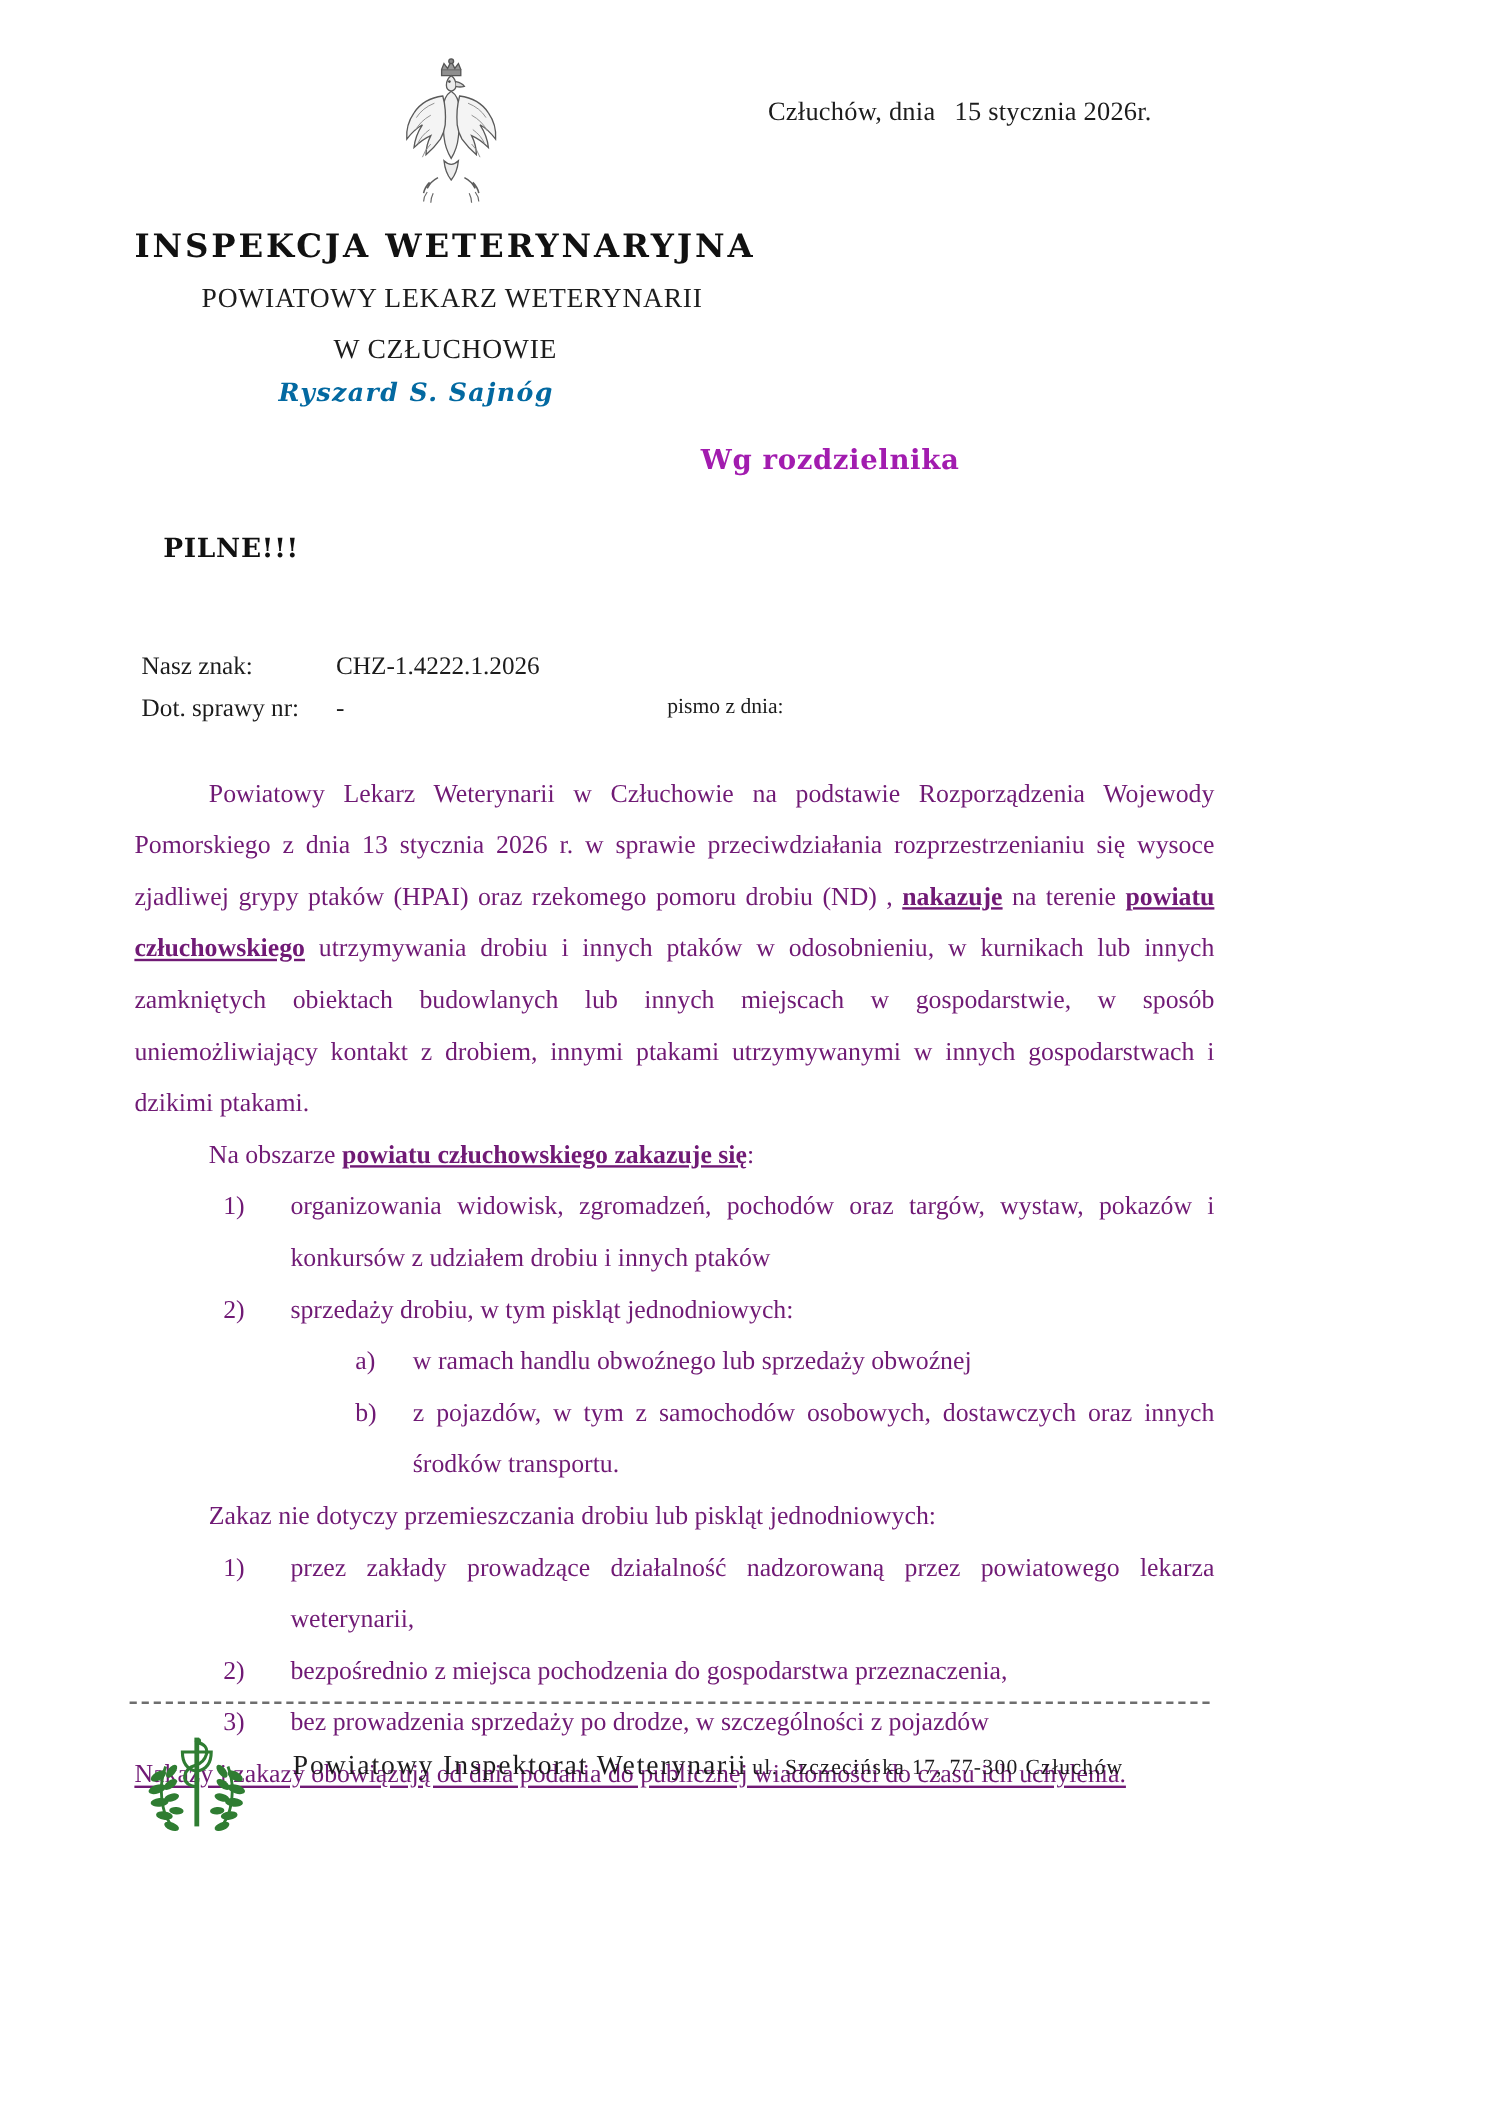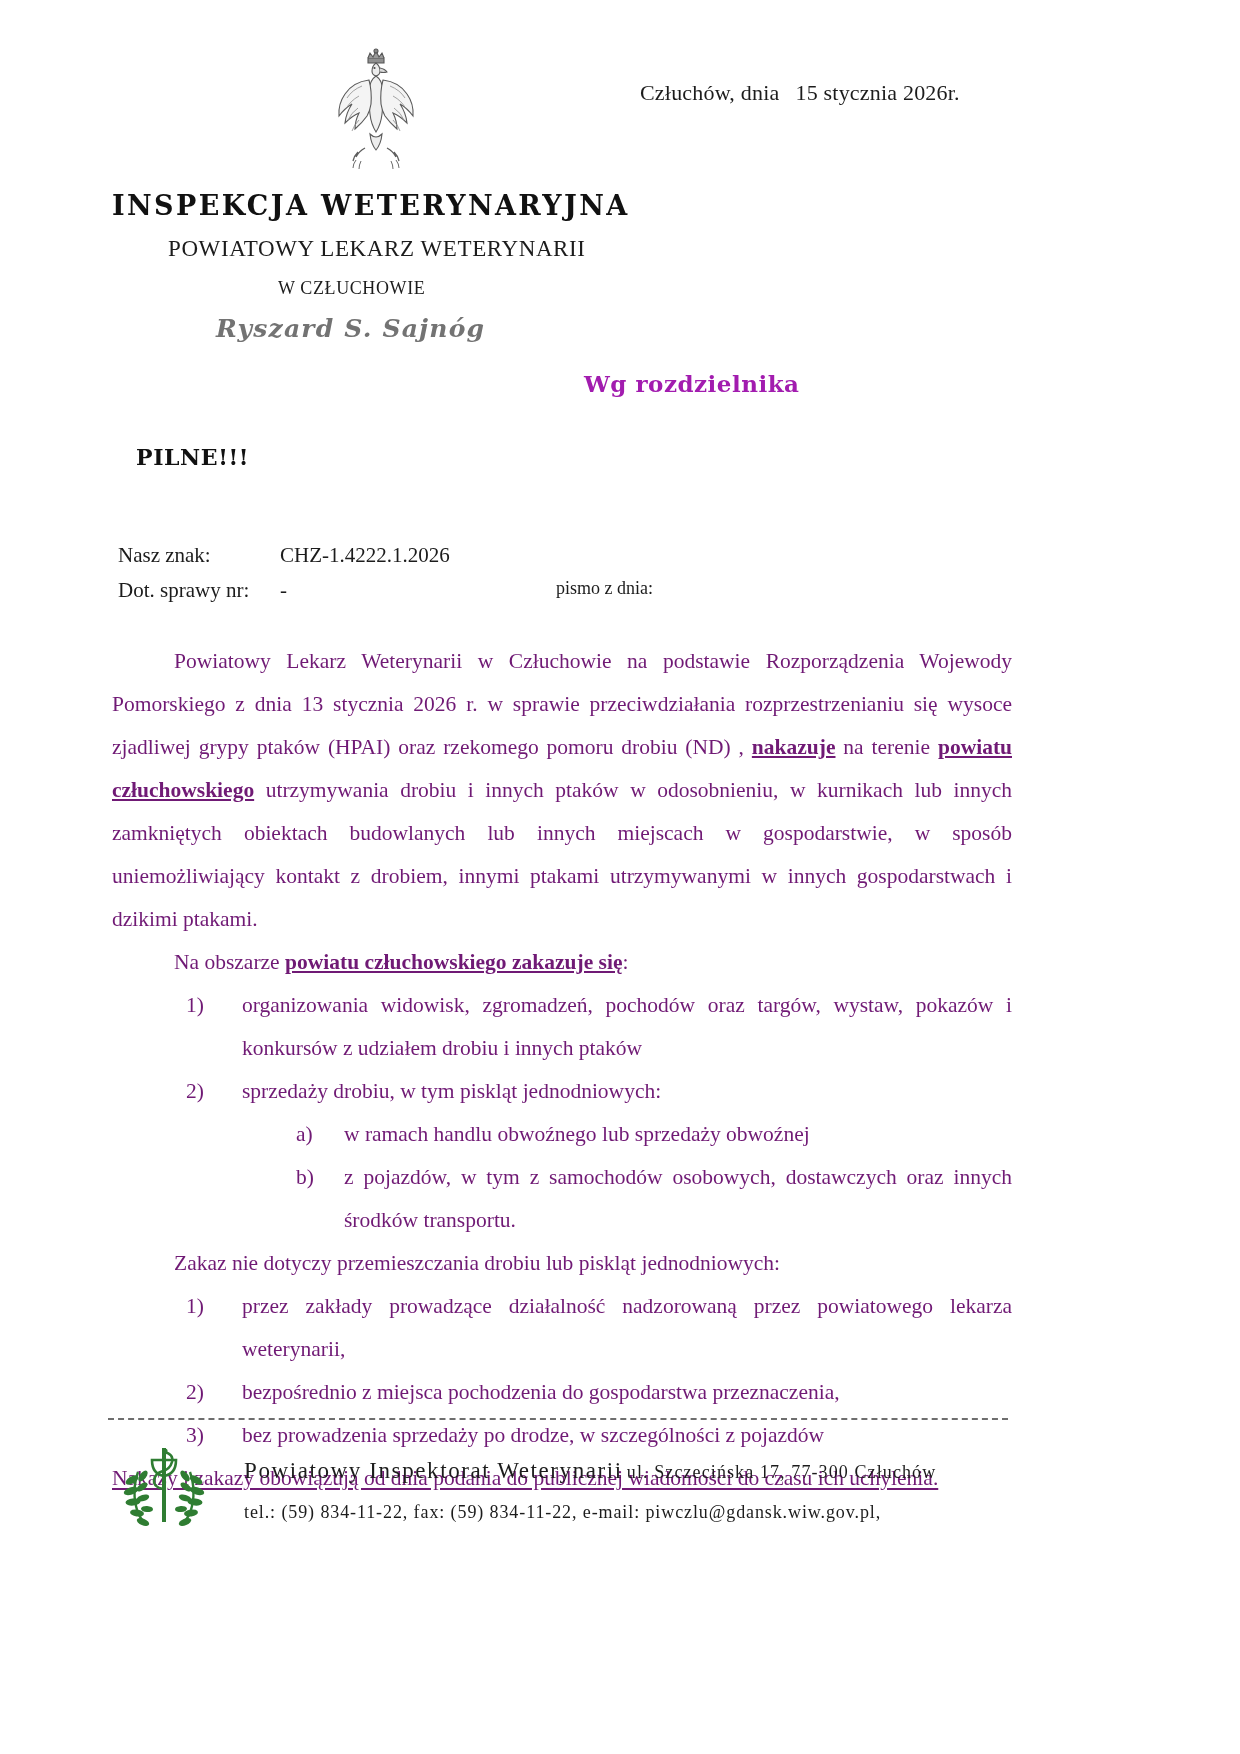--- a/index.html
+++ b/index.html
@@ -63,34 +63,34 @@
     top: 236px;
     left: 168px;
     font-size: 23px;
     letter-spacing: 0.6px;
     color: #1c1c1c;
   }
   .hdr-wczluchowie {
     position: absolute;
     top: 278px;
     left: 278px;
-    font-size: 18px;
+    font-size: 23px;
     letter-spacing: 0.6px;
     color: #1c1c1c;
   }
   .hdr-name {
     position: absolute;
     top: 314px;
-    left: 216px;
+    left: 232px;
     font-family: "DejaVu Serif", "Liberation Serif", serif;
     font-weight: 700;
     font-style: italic;
-    font-size: 25px;
+    font-size: 21px;
     letter-spacing: 1.2px;
-    color: #737373;
+    color: #0369a1;
   }
 
   .hdr-wg {
     position: absolute;
     top: 370px;
     left: 584px;
     font-family: "DejaVu Serif", "Liberation Serif", serif;
     font-weight: 700;
     font-size: 23px;
     letter-spacing: 0.5px;
@@ -382,15 +382,14 @@
         <path d="M52 20 q10 2 8 10 q-2 7 -9 9 q-8 2 -9 9 q-1 7 9 9" fill="none" stroke="#2f7d32" stroke-width="2.6" stroke-linecap="round"></path>
         <circle cx="53" cy="19" r="2.6" fill="#2f7d32"></circle>
       </g>
     </svg>
   </div>
 
   <div class="footer-line1">
     <span class="f-org">Powiatowy Inspektorat Weterynarii</span>
     <span class="f-addr">ul. Szczecińska 17, 77-300 Człuchów</span>
   </div>
-  <div class="footer-line2">tel.: (59) 834-11-22,  fax: (59) 834-11-22,  e-mail: piwczlu@gdansk.wiw.gov.pl,</div>
 
 </div>
 
 </body></html>

